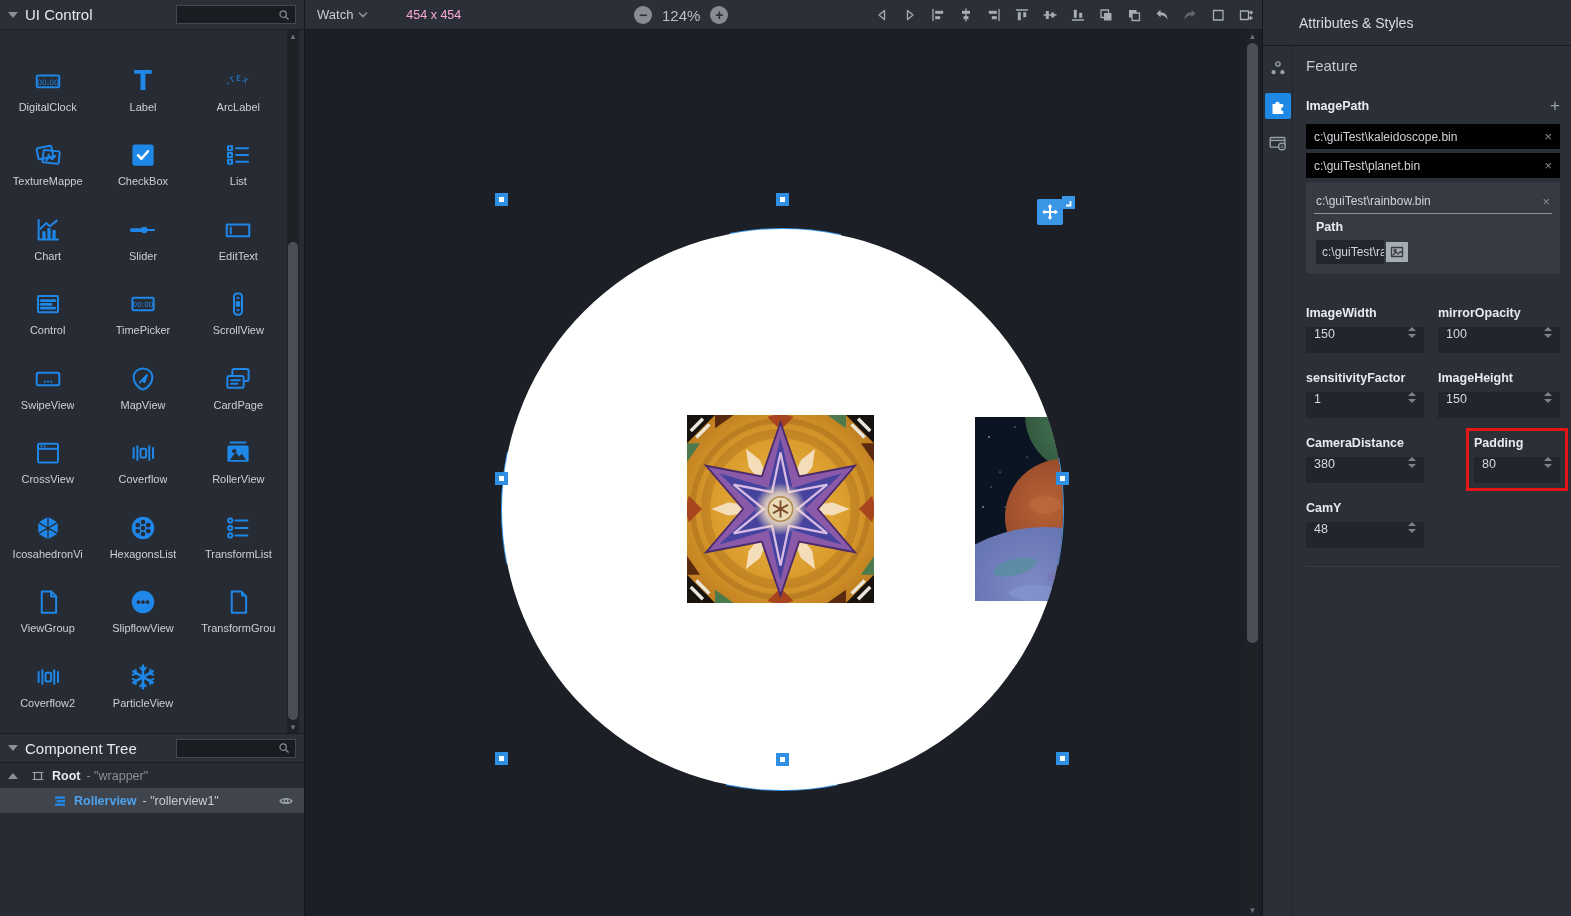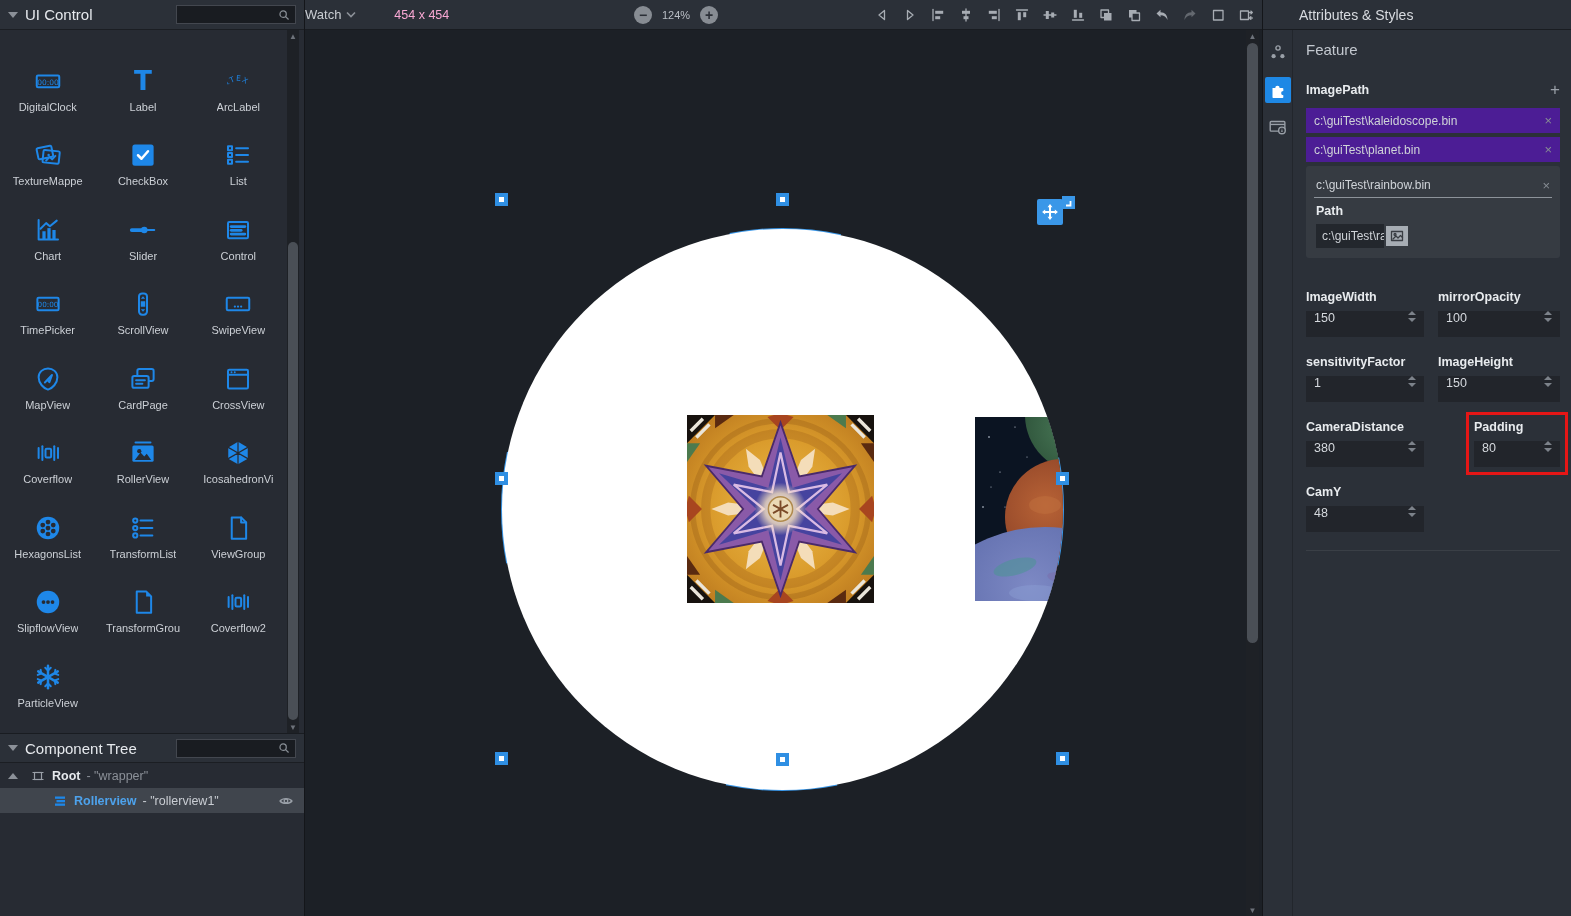--- a/index.html
+++ b/index.html
@@ -31,53 +31,53 @@
   .tree-row .t-icon { width:16px; height:16px; flex:none; display:flex; align-items:center; color:#9aa0a8; }
   .tree-row .t-name { font-weight:bold; color:#e6e9ed; }
   .tree-row.selected .t-name { color:#4da2ec; }
   .tree-row .t-suffix { color:#8b9098; }
   .tree-row.selected .t-suffix { color:#c9cdd3; }
   .tree-row .t-eye { margin-left:auto; margin-right:10px; color:#9aa0a8; display:flex; }
 
   
   .canvas-area { position:relative; flex:1; background:#1c2026; }
   .canvas-topbar { position:absolute; left:0; right:0; top:0; height:30px; background:#2b3038; border-bottom:1px solid #191c21; display:flex; align-items:center; z-index:5; }
-  .watch-select { display:flex; align-items:center; gap:5px; margin-left:0; font-size:13px; color:#c9cdd2; cursor:pointer; }
+  .watch-select { display:flex; align-items:center; gap:5px; margin-left:12px; font-size:13px; color:#c9cdd2; cursor:pointer; }
   .size-label { margin-left:38px; font-size:12.5px; color:#f9a8d4; }
   .zoom-controls { position:absolute; left:329px; top:0; height:30px; display:flex; align-items:center; gap:10px; }
   .zoombtn { width:18px; height:18px; border-radius:50%; background:#878c93; color:#2b2f37; font-size:14px; font-weight:bold; display:flex; align-items:center; justify-content:center; line-height:1; cursor:pointer; }
-  .zoom-label { font-size:11px; color:#b9bec5; }
+  .zoom-label { font-size:15px; color:#b9bec5; }
   .toolbar-icons { position:absolute; right:8px; top:0; height:30px; display:flex; align-items:center; gap:12px; color:#a7acb3; }
   .tbicon { display:flex; cursor:pointer; }
   .tbicon.dim { color:#63686f; }
   .watch-stage { position:absolute; inset:30px 0 0 0; }
   .sel-ring { position:absolute; left:195px; top:197px; }
   .watch-circle { position:absolute; left:197px; top:199px; width:561px; height:561px; background:#ffffff; border-radius:50%; overflow:hidden; }
   .kaleido { position:absolute; left:185px; top:186px; width:187px; height:188px; }
   .planet { position:absolute; left:473px; top:188px; width:186px; height:184px; }
   .handle { position:absolute; width:13px; height:13px; background:#2f8fe3; z-index:6; }
   .handle::after { content:""; position:absolute; left:4px; top:4px; width:5px; height:5px; background:#fff; }
   .move-tool { position:absolute; left:732px; top:169px; width:26px; height:26px; background:#3a97e8; border-radius:2px; z-index:7; display:flex; align-items:center; justify-content:center; cursor:move; }
   .corner-mini { position:absolute; left:757px; top:166px; width:13px; height:13px; background:#3a97e8; z-index:6; }
   .canvas-sb { left:941px; top:0px; width:13px; height:886px; }
 
   
   .right-panel { width:309px; flex:none; background:#2b3038; border-left:1px solid #14161a; display:flex; flex-direction:column; }
-  .rp-header { height:30px; border-bottom:1px solid #191c21; display:flex; align-items:center; padding-left:36px; font-size:14px; color:#d8dbe0; flex:none; }
+  .rp-header { height:46px; border-bottom:1px solid #191c21; display:flex; align-items:center; padding-left:36px; font-size:14px; color:#d8dbe0; flex:none; }
   .rp-body { flex:1; display:flex; min-height:0; }
   .rp-strip { width:30px; flex:none; border-right:1px solid #22262c; display:flex; flex-direction:column; align-items:center; padding-top:10px; gap:11px; }
   .strip-btn { width:26px; height:26px; display:flex; align-items:center; justify-content:center; color:#9aa0a8; cursor:pointer; border-radius:2px; }
   .strip-btn.active { background:#1e88e5; color:#ffffff; }
   .rp-content { flex:1; padding:0 13px; position:relative; }
   .feature-title { margin-top:11px; font-size:15px; color:#c3c8cf; }
   .imagepath-row { margin-top:23px; display:flex; align-items:center; }
   .imagepath-label { font-size:12.5px; font-weight:bold; color:#e8ebee; }
   .add-btn { margin-left:auto; color:#9aa0a8; font-size:17px; line-height:1; cursor:pointer; }
   .path-list { margin-top:10px; }
-  .path-item { height:25px; margin-bottom:4px; background:#4c1d95; display:flex; align-items:center; padding:0 8px; font-size:12px; color:#cfd3d8; }
+  .path-item { height:25px; margin-bottom:4px; background:#000000; display:flex; align-items:center; padding:0 8px; font-size:12px; color:#cfd3d8; }
   .path-item .x { margin-left:auto; color:#878d94; font-size:13px; cursor:pointer; }
   .path-group { background:#363b42; border-radius:3px; padding:7px 8px 10px 8px; margin-bottom:4px; }
   .path-group .path-item { background:transparent; border-bottom:1px solid #8d939a; padding:0 2px; margin-bottom:6px; }
   .path-sub-label { font-size:12.5px; font-weight:bold; color:#e8ebee; margin:6px 0 6px 2px; }
   .path-input-row { display:flex; align-items:center; margin-left:2px; }
   .path-input { width:68px; height:24px; background:#23272d; display:flex; align-items:center; padding:0 6px; font-size:12px; color:#cfd3d8; white-space:nowrap; overflow:hidden; }
   .img-btn { width:22px; height:20px; background:#a7adb4; margin-left:2px; display:flex; align-items:center; justify-content:center; color:#3a3e44; cursor:pointer; }
   .field-grid { margin-top:32px; display:grid; grid-template-columns:118px 122px; column-gap:14px; row-gap:18px; }
   .fcell { position:relative; }
   .fcell.hl { outline:3px solid #e51616; outline-offset:5px;margin-left:36px; }
@@ -182,20 +182,29 @@
           </div>
           <div class="comp">
             <span class="cicon">
               <svg width="30" height="30" viewBox="0 0 24 24" fill="none" stroke="currentColor" stroke-width="1.6" stroke-linecap="round" stroke-linejoin="round">
                 <line x1="3" y1="12" x2="21" y2="12"></line>
                 <line x1="3" y1="12" x2="11.5" y2="12" stroke-width="3"></line>
                 <circle cx="13" cy="12" r="2.6" fill="currentColor" stroke="none"></circle>
               </svg>
             </span>
                  <span class="clabel">Slider</span>
+          </div>
+          <div class="comp">
+            <span class="cicon">
+              <svg width="30" height="30" viewBox="0 0 24 24" fill="none" stroke="currentColor" stroke-width="1.6" stroke-linecap="round" stroke-linejoin="round">
+                <rect x="3" y="7.5" width="18" height="9.5"></rect>
+                <line x1="6.2" y1="10" x2="6.2" y2="14.8"></line>
+              </svg>
+            </span>
+                 <span class="clabel">EditText</span>
           </div>
           <div class="comp">
             <span class="cicon">
               <svg width="30" height="30" viewBox="0 0 24 24" fill="none" stroke="currentColor" stroke-width="1.6" stroke-linecap="round" stroke-linejoin="round">
                 <rect x="4" y="5.5" width="16" height="13" rx="1"></rect>
                 <line x1="6.5" y1="9.2" x2="17.5" y2="9.2" stroke-width="2.2"></line>
                 <line x1="6.5" y1="12.2" x2="14.5" y2="12.2" stroke-width="2.2"></line>
                 <line x1="6.5" y1="15.2" x2="17.5" y2="15.2" stroke-width="2.2"></line>
               </svg>
             </span>

